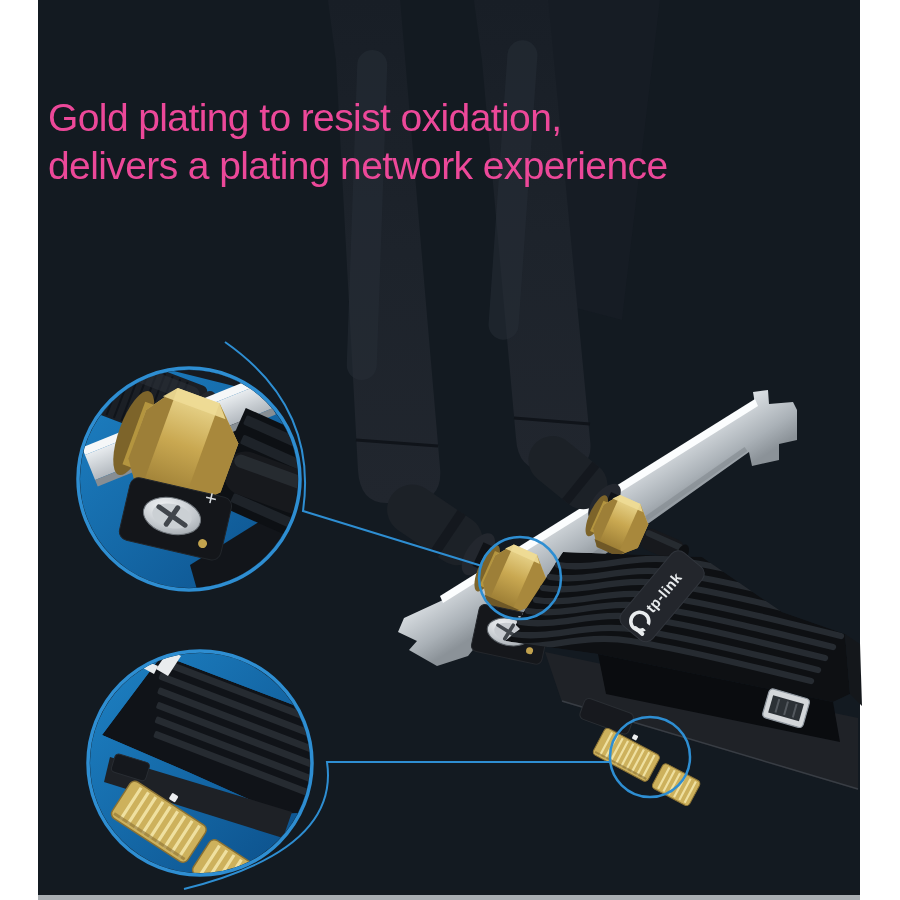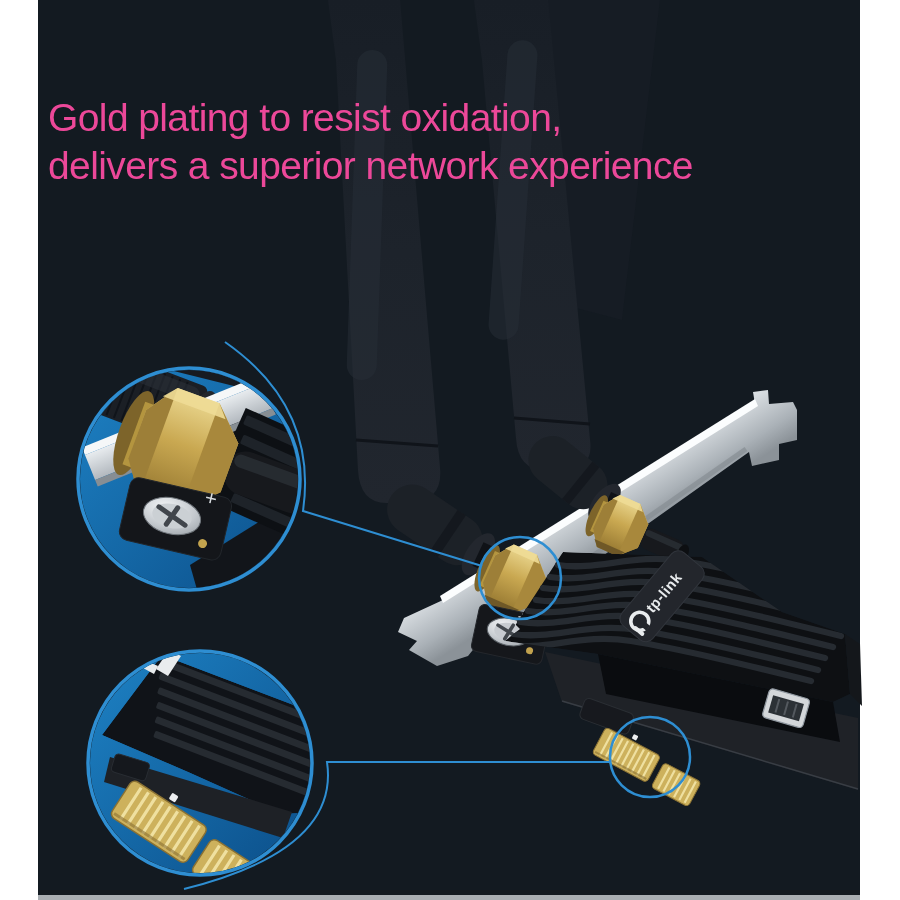--- a/index.html
+++ b/index.html
@@ -256,17 +256,17 @@
           <rect x="0" y="0" width="36" height="19" rx="4" fill="#15181d" stroke="#282c32" stroke-width="1"></rect>
         </g>
         <use href="#fing" transform="translate(133,779) rotate(33) scale(1.45)"></use>
       </g>
       <circle cx="200" cy="763" r="112" fill="none" stroke="#2e8ed2" stroke-width="3.5"></circle>
     </g>
   </svg>
 
   <div class="headline">
     <div>Gold plating to resist oxidation,</div>
-    <div>delivers a superior network experience</div>
+    <div>delivers a plating network experience</div>
   </div>
 
   <div class="bottom-strip"></div>
 </div>
 
 </body></html>

